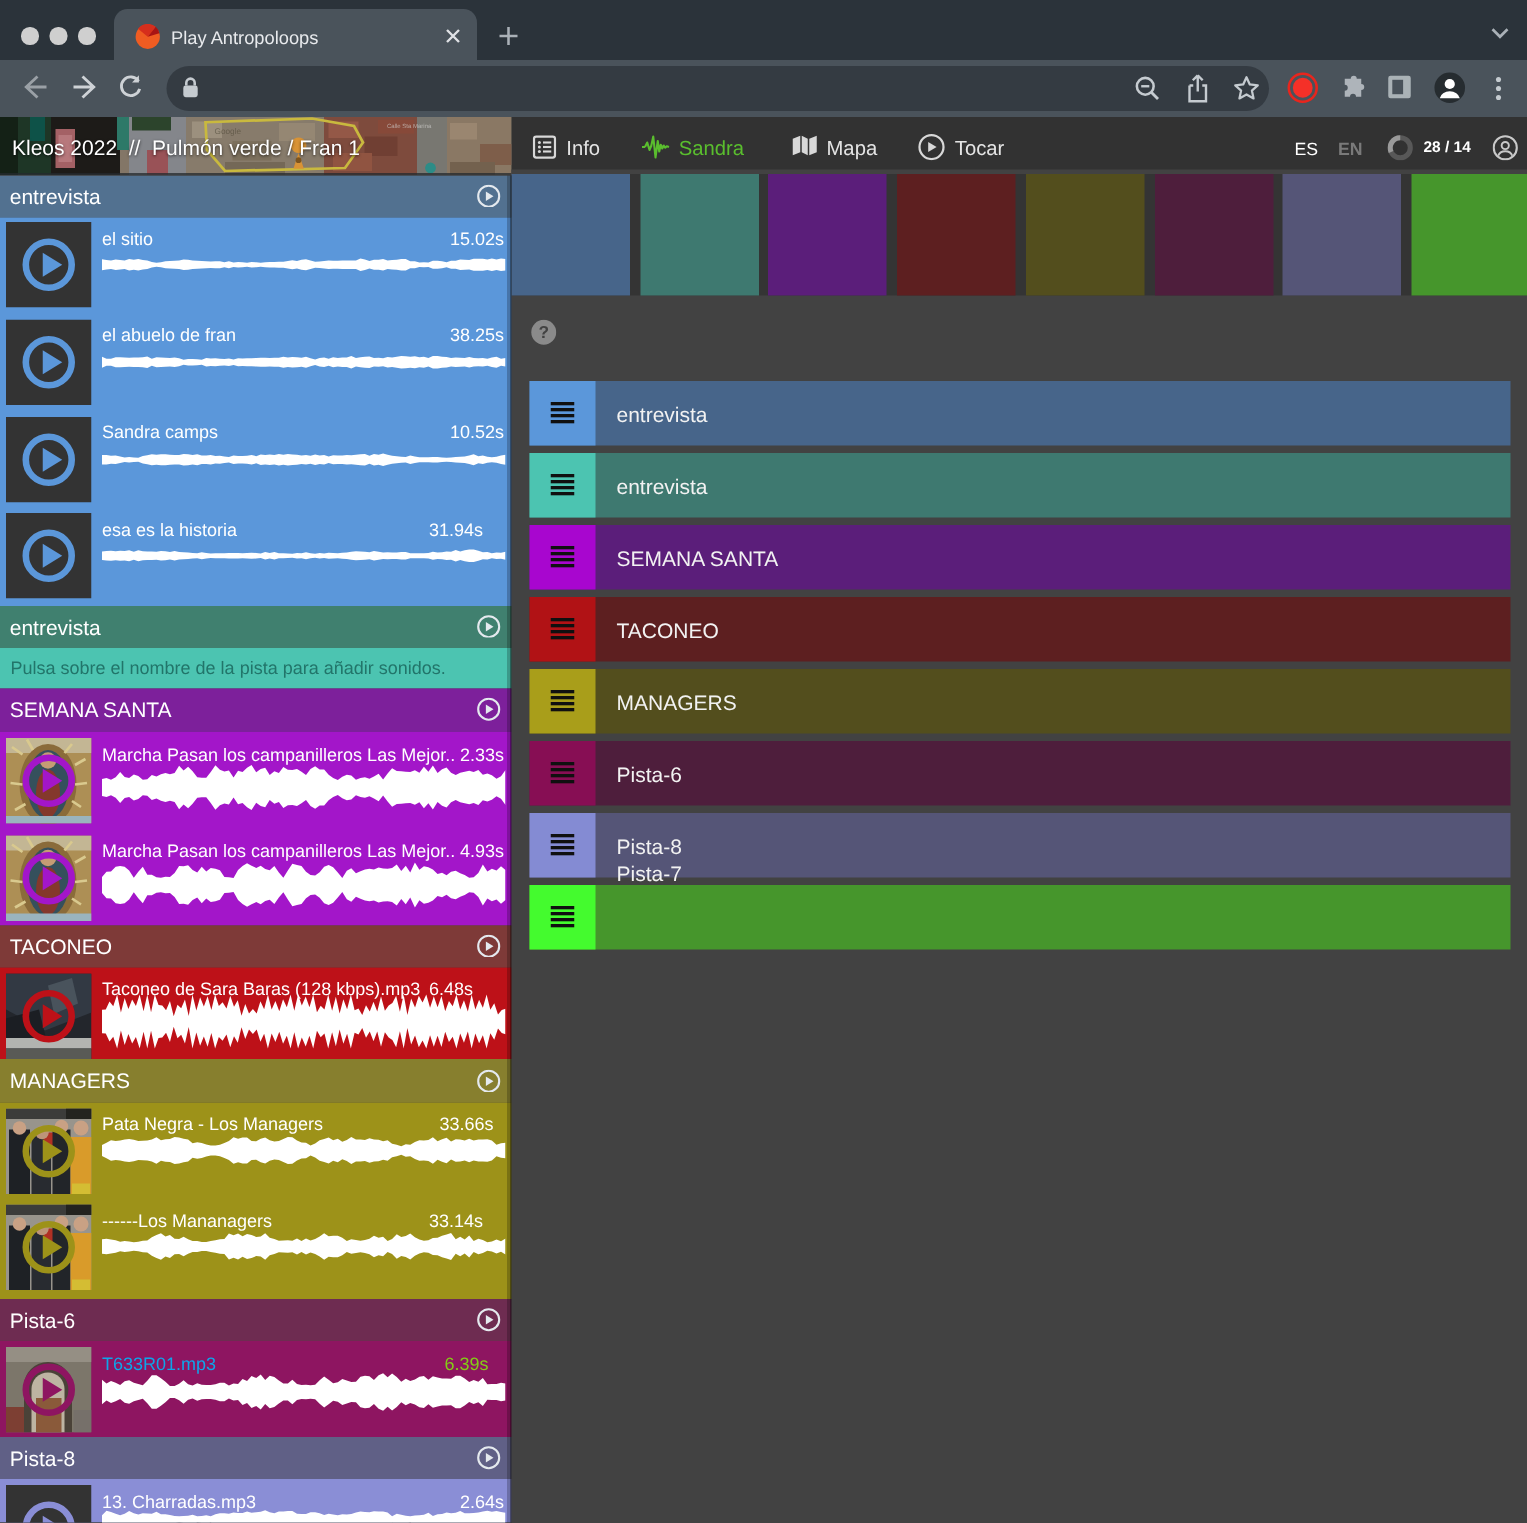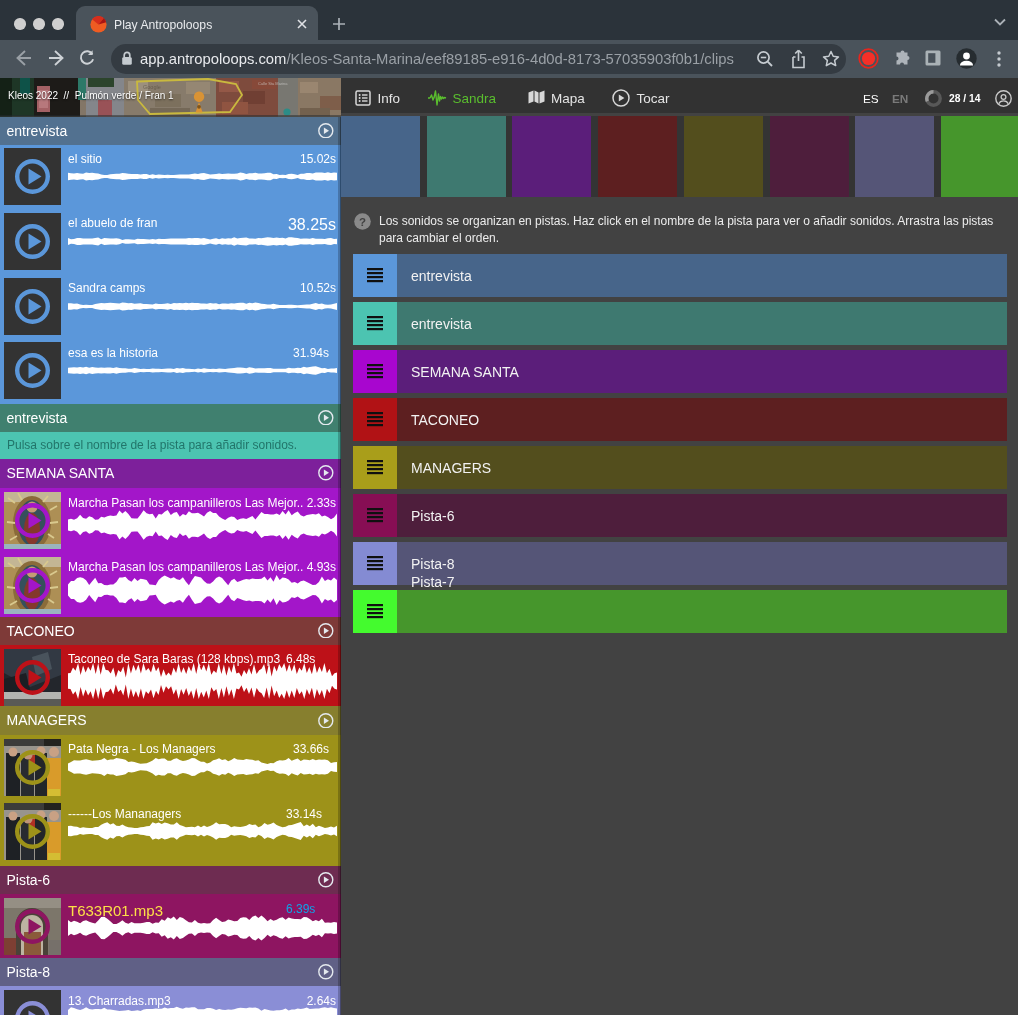--- a/index.html
+++ b/index.html
@@ -38,21 +38,20 @@
     </svg>
 <svg class="abs" style="left:78px;top:49px" width="18" height="18" viewBox="0 0 18 18">
 <path d="M15.1 10.2 A6.2 6.2 0 1 1 14.4 5.2" stroke="#ced2d6" stroke-width="1.9" fill="none"></path>
 <path d="M14.6 1.2 L14.6 6 L10 6 Z" fill="#ced2d6"></path>
 </svg>
 <div class="abs" style="left:111px;top:44px;width:735px;height:29.5px;background:#343b42;border-radius:15px"></div>
 <svg class="abs" style="left:120.5px;top:51px" width="12" height="15" viewBox="0 0 12 15">
 <rect x="1.2" y="6" width="9.6" height="7.8" rx="1.6" fill="#c5cbd0"></rect>
 <path d="M3.2 6 V4.2 A2.8 2.8 0 0 1 8.8 4.2 V6" stroke="#c5cbd0" stroke-width="1.7" fill="none"></path>
 </svg>
-<div class="abs" style="left:140px;top:50.5px;font-size:14.8px;color:#e8eaed;white-space:nowrap">app.antropoloops.com<span style="color:#9aa0a6">/Kleos-Santa-Marina/eef89185-e916-4d0d-8173-57035903f0b1/clips</span></div>
 <svg class="abs" style="left:756px;top:49.5px" width="18" height="18" viewBox="0 0 18 18">
 <circle cx="7.5" cy="7.5" r="5.6" stroke="#c5cbd0" stroke-width="1.7" fill="none"></circle>
 <path d="M4.8 7.5 H10.2" stroke="#c5cbd0" stroke-width="1.6"></path>
 <path d="M11.7 11.7 L16 16" stroke="#c5cbd0" stroke-width="1.9"></path>
 </svg>
 <svg class="abs" style="left:790px;top:48.5px" width="17" height="20" viewBox="0 0 17 20">
 <path d="M3 8 H5.5 M11.5 8 H14 V18.5 H3 V8" stroke="#c5cbd0" stroke-width="1.6" fill="none"></path>
 <path d="M8.5 1.5 V12 M8.5 1.2 L5.2 4.5 M8.5 1.2 L11.8 4.5" stroke="#c5cbd0" stroke-width="1.6" fill="none"></path>
 </svg>
 <svg class="abs" style="left:822px;top:49.5px" width="18" height="18" viewBox="0 0 18 18">
@@ -109,21 +108,21 @@
 <rect x="320" y="18" width="21" height="14" fill="#8a6752"></rect>
 <rect x="300" y="30" width="30" height="8.5" fill="#7d6a56"></rect>
 <path d="M137 3.5 L208 1 L236 6 L242 17 L230 34 L150 36 L138 22 Z" fill="none" stroke="#ddcc45" stroke-width="1.8"></path>
 <path d="M199 24 a5.2 5.2 0 1 1 0.1 0 Z M199 24 l-3.4 10.5 l7 0 Z" fill="#efa23a"></path>
 <circle cx="199" cy="28.8" r="1.9" fill="#8a5c20"></circle>
 <circle cx="287" cy="34" r="3.6" fill="#2e9a96"></circle>
 <text x="258" y="7" font-size="4" fill="#e8e8e8" opacity="0.65">Calle Sta Marina</text>
 <rect width="341" height="38.5" fill="#1a120a" opacity="0.10"></rect>
 <rect x="0" y="37.5" width="341" height="1" fill="#242a2e"></rect>
 </svg>
-<div class="abs" style="left:8px;top:89.6px;font-size:10px;color:#fff;text-shadow:0 1px 2px rgba(0,0,0,.7);white-space:nowrap">Kleos 2022&nbsp; //&nbsp; Pulmón verde / Fran 1</div>
+<div class="abs" style="left:8px;top:89.6px;font-size:14px;color:#fff;text-shadow:0 1px 2px rgba(0,0,0,.7);white-space:nowrap">Kleos 2022&nbsp; //&nbsp; Pulmón verde / Fran 1</div>
 <svg class="abs" style="left:355px;top:90px" width="16" height="16" viewBox="0 0 16 16">
 <rect x="1" y="1" width="14" height="14" rx="1.5" stroke="#d8d8d8" stroke-width="1.5" fill="none"></rect>
 <circle cx="4.6" cy="5" r="1" fill="#d8d8d8"></circle>
       <rect x="7" y="4.3" width="5.5" height="1.4" fill="#d8d8d8"></rect>
 <circle cx="4.6" cy="8" r="1" fill="#d8d8d8"></circle>
       <rect x="7" y="7.3" width="5.5" height="1.4" fill="#d8d8d8"></rect>
 <circle cx="4.6" cy="11" r="1" fill="#d8d8d8"></circle>
       <rect x="7" y="10.3" width="5.5" height="1.4" fill="#d8d8d8"></rect>
 </svg>
 <div class="abs" style="left:377.5px;top:91px;font-size:13.5px;color:#e4e4e4">Info</div>
@@ -162,21 +161,20 @@
 <div class="abs" style="left:171.4px;top:2.7px;width:79.0px;height:81.5px;background:#5b1e7a"></div>
 <div class="abs" style="left:257.1px;top:2.7px;width:79.0px;height:81.5px;background:#5d1f20"></div>
 <div class="abs" style="left:342.8px;top:2.7px;width:79.0px;height:81.5px;background:#534e1d"></div>
 <div class="abs" style="left:428.5px;top:2.7px;width:79.0px;height:81.5px;background:#4e1e3c"></div>
 <div class="abs" style="left:514.2px;top:2.7px;width:79.0px;height:81.5px;background:#555577"></div>
 <div class="abs" style="left:599.9px;top:2.7px;width:77.1px;height:81.5px;background:#46962c"></div>
 <svg class="abs" style="left:13px;top:100px" width="17" height="17" viewBox="0 0 17 17">
 <circle cx="8.5" cy="8.5" r="8.3" fill="#8a8a8a"></circle>
 <text x="8.5" y="12.6" font-size="11.5" font-weight="bold" fill="#424242" text-anchor="middle" font-family="Liberation Sans">?</text>
 </svg>
-<div class="abs" style="left:38px;top:100px;font-size:12px;line-height:16.4px;color:#ececec;white-space:nowrap">Los sonidos se organizan en pistas. Haz click en el nombre de la pista para ver o añadir sonidos. Arrastra las pistas<br>para cambiar el orden.</div>
 <div class="abs" style="left:12px;top:140.4px;width:653.6px;height:43px;background:#47658a"></div>
 <div class="abs" style="left:12px;top:140.4px;width:44.2px;height:43px;background:#5b97da"></div>
 <svg class="abs" style="left:26px;top:154.9px" width="16" height="15">
       <rect x="0" y="0" width="16" height="2.2" fill="#101010"></rect>
       <rect x="0" y="4" width="16" height="2.2" fill="#101010"></rect>
       <rect x="0" y="8" width="16" height="2.2" fill="#101010"></rect>
       <rect x="0" y="12" width="16" height="2.2" fill="#101010"></rect>
     </svg>
 <div class="abs" style="left:70px;top:154.4px;font-size:14px;color:#f2f2f2">entrevista</div>
 <div class="abs" style="left:12px;top:188.4px;width:653.6px;height:43px;background:#3e7970"></div>
@@ -260,41 +258,41 @@
 <div class="abs" style="left:286px;top:35.3px;width:50px;text-align:right;font-size:12px;color:#fff">15.02s</div>
 <svg style="position:absolute;left:67.5px;top:31.80000000000001px" width="269" height="57">
       <path d="M0.0,24.8 L3.0,25.3 L6.0,25.6 L9.1,25.0 L12.1,25.4 L15.1,25.7 L18.1,24.6 L21.2,25.1 L24.2,24.7 L27.2,25.3 L30.2,25.6 L33.2,26.6 L36.3,27.1 L39.3,26.9 L42.3,26.2 L45.3,26.0 L48.4,25.8 L51.4,25.7 L54.4,25.0 L57.4,25.2 L60.4,25.7 L63.5,25.9 L66.5,26.0 L69.5,26.1 L72.5,26.4 L75.6,26.1 L78.6,26.1 L81.6,26.9 L84.6,26.2 L87.7,27.0 L90.7,26.6 L93.7,26.8 L96.7,27.1 L99.7,26.7 L102.8,26.9 L105.8,27.1 L108.8,26.8 L111.8,26.6 L114.9,26.6 L117.9,26.5 L120.9,26.5 L123.9,26.0 L126.9,25.5 L130.0,26.0 L133.0,25.2 L136.0,24.9 L139.0,25.7 L142.1,26.5 L145.1,26.3 L148.1,26.0 L151.1,25.6 L154.1,25.9 L157.2,25.8 L160.2,25.6 L163.2,25.7 L166.2,25.7 L169.3,25.6 L172.3,24.4 L175.3,25.0 L178.3,26.0 L181.3,25.2 L184.4,25.2 L187.4,24.7 L190.4,25.6 L193.4,25.4 L196.5,25.2 L199.5,24.7 L202.5,24.7 L205.5,26.2 L208.6,26.1 L211.6,27.0 L214.6,26.8 L217.6,27.0 L220.6,25.9 L223.7,25.8 L226.7,26.2 L229.7,26.9 L232.7,25.8 L235.8,25.8 L238.8,25.0 L241.8,25.1 L244.8,25.4 L247.8,24.5 L250.9,24.5 L253.9,24.5 L256.9,25.0 L259.9,24.3 L263.0,25.0 L266.0,24.4 L269.0,24.7 L269.0,32.3 L266.0,32.6 L263.0,32.0 L259.9,32.7 L256.9,32.0 L253.9,32.5 L250.9,32.5 L247.8,32.5 L244.8,31.6 L241.8,31.9 L238.8,32.0 L235.8,31.2 L232.7,31.2 L229.7,30.1 L226.7,30.8 L223.7,31.2 L220.6,31.1 L217.6,30.0 L214.6,30.2 L211.6,30.0 L208.6,30.9 L205.5,30.8 L202.5,32.3 L199.5,32.3 L196.5,31.8 L193.4,31.6 L190.4,31.4 L187.4,32.3 L184.4,31.8 L181.3,31.8 L178.3,31.0 L175.3,32.0 L172.3,32.6 L169.3,31.4 L166.2,31.3 L163.2,31.3 L160.2,31.4 L157.2,31.2 L154.1,31.1 L151.1,31.4 L148.1,31.0 L145.1,30.7 L142.1,30.5 L139.0,31.3 L136.0,32.1 L133.0,31.8 L130.0,31.0 L126.9,31.5 L123.9,31.0 L120.9,30.5 L117.9,30.5 L114.9,30.4 L111.8,30.4 L108.8,30.2 L105.8,29.9 L102.8,30.1 L99.7,30.3 L96.7,29.9 L93.7,30.2 L90.7,30.4 L87.7,30.0 L84.6,30.8 L81.6,30.1 L78.6,30.9 L75.6,30.9 L72.5,30.6 L69.5,30.9 L66.5,31.0 L63.5,31.1 L60.4,31.3 L57.4,31.8 L54.4,32.0 L51.4,31.3 L48.4,31.2 L45.3,31.0 L42.3,30.8 L39.3,30.1 L36.3,29.9 L33.2,30.4 L30.2,31.4 L27.2,31.7 L24.2,32.3 L21.2,31.9 L18.1,32.4 L15.1,31.3 L12.1,31.6 L9.1,32.0 L6.0,31.4 L3.0,31.7 L0.0,32.2 Z" fill="#fff"></path>
     </svg>
 <svg class="abs" style="left:4px;top:96.4px" width="57" height="57">
       <rect width="57" height="57" fill="#333"></rect>
 <circle cx="28.5" cy="28.5" r="15.3" stroke="#5b97da" stroke-width="4.4" fill="none"></circle>
       <path d="M24.5 20.5 L37.5 28.5 L24.5 36.5 Z" fill="#5b97da"></path>
     </svg>
 <div class="abs" style="left:68px;top:99.9px;width:235px;overflow:hidden;font-size:12px;color:#fff;white-space:nowrap">el abuelo de fran</div>
-<div class="abs" style="left:286px;top:99.9px;width:50px;text-align:right;font-size:16px;color:#fff">38.25s</div>
+<div class="abs" style="left:286px;top:99.9px;width:50px;text-align:right;font-size:12px;color:#fff">38.25s</div>
 <svg style="position:absolute;left:67.5px;top:96.4px" width="269" height="57">
       <path d="M0.0,24.9 L3.0,26.2 L6.0,26.1 L9.1,25.1 L12.1,25.1 L15.1,25.4 L18.1,25.5 L21.2,25.4 L24.2,25.4 L27.2,25.1 L30.2,24.6 L33.2,26.2 L36.3,25.1 L39.3,25.3 L42.3,25.5 L45.3,25.6 L48.4,25.3 L51.4,25.8 L54.4,26.9 L57.4,26.3 L60.4,26.3 L63.5,26.5 L66.5,26.8 L69.5,25.7 L72.5,26.0 L75.6,25.9 L78.6,26.2 L81.6,26.4 L84.6,26.0 L87.7,26.6 L90.7,25.8 L93.7,26.0 L96.7,25.9 L99.7,25.8 L102.8,25.6 L105.8,25.5 L108.8,25.5 L111.8,25.6 L114.9,25.5 L117.9,25.5 L120.9,24.9 L123.9,25.3 L126.9,25.0 L130.0,25.1 L133.0,25.5 L136.0,24.9 L139.0,25.8 L142.1,26.6 L145.1,25.7 L148.1,25.3 L151.1,26.2 L154.1,25.2 L157.2,25.7 L160.2,25.3 L163.2,25.4 L166.2,24.3 L169.3,25.6 L172.3,25.1 L175.3,24.8 L178.3,24.6 L181.3,25.6 L184.4,25.5 L187.4,25.8 L190.4,25.0 L193.4,25.3 L196.5,24.8 L199.5,24.3 L202.5,24.5 L205.5,24.9 L208.6,24.5 L211.6,25.1 L214.6,24.8 L217.6,25.6 L220.6,24.3 L223.7,24.3 L226.7,24.8 L229.7,25.0 L232.7,25.7 L235.8,25.4 L238.8,25.5 L241.8,25.7 L244.8,25.0 L247.8,25.7 L250.9,25.8 L253.9,25.7 L256.9,26.1 L259.9,25.3 L263.0,24.9 L266.0,26.1 L269.0,25.7 L269.0,31.3 L266.0,30.9 L263.0,32.1 L259.9,31.7 L256.9,30.9 L253.9,31.3 L250.9,31.2 L247.8,31.3 L244.8,32.0 L241.8,31.3 L238.8,31.5 L235.8,31.6 L232.7,31.3 L229.7,32.0 L226.7,32.2 L223.7,32.7 L220.6,32.7 L217.6,31.4 L214.6,32.2 L211.6,31.9 L208.6,32.5 L205.5,32.1 L202.5,32.5 L199.5,32.7 L196.5,32.2 L193.4,31.7 L190.4,32.0 L187.4,31.2 L184.4,31.5 L181.3,31.4 L178.3,32.4 L175.3,32.2 L172.3,31.9 L169.3,31.4 L166.2,32.7 L163.2,31.6 L160.2,31.7 L157.2,31.3 L154.1,31.8 L151.1,30.8 L148.1,31.7 L145.1,31.3 L142.1,30.4 L139.0,31.2 L136.0,32.1 L133.0,31.5 L130.0,31.9 L126.9,32.0 L123.9,31.7 L120.9,32.1 L117.9,31.5 L114.9,31.5 L111.8,31.4 L108.8,31.5 L105.8,31.5 L102.8,31.4 L99.7,31.2 L96.7,31.1 L93.7,31.0 L90.7,31.2 L87.7,30.4 L84.6,31.0 L81.6,30.6 L78.6,30.8 L75.6,31.1 L72.5,31.0 L69.5,31.3 L66.5,30.2 L63.5,30.5 L60.4,30.7 L57.4,30.7 L54.4,30.1 L51.4,31.2 L48.4,31.7 L45.3,31.4 L42.3,31.5 L39.3,31.7 L36.3,31.9 L33.2,30.8 L30.2,32.4 L27.2,31.9 L24.2,31.6 L21.2,31.6 L18.1,31.5 L15.1,31.6 L12.1,31.9 L9.1,31.9 L6.0,30.9 L3.0,30.8 L0.0,32.1 Z" fill="#fff"></path>
     </svg>
 <svg class="abs" style="left:4px;top:161.0px" width="57" height="57">
       <rect width="57" height="57" fill="#333"></rect>
 <circle cx="28.5" cy="28.5" r="15.3" stroke="#5b97da" stroke-width="4.4" fill="none"></circle>
       <path d="M24.5 20.5 L37.5 28.5 L24.5 36.5 Z" fill="#5b97da"></path>
     </svg>
 <div class="abs" style="left:68px;top:164.5px;width:235px;overflow:hidden;font-size:12px;color:#fff;white-space:nowrap">Sandra camps</div>
 <div class="abs" style="left:286px;top:164.5px;width:50px;text-align:right;font-size:12px;color:#fff">10.52s</div>
 <svg style="position:absolute;left:67.5px;top:161.0px" width="269" height="57">
       <path d="M0.0,25.3 L3.0,25.3 L6.0,25.8 L9.1,25.6 L12.1,26.4 L15.1,27.0 L18.1,26.7 L21.2,27.0 L24.2,27.1 L27.2,26.0 L30.2,25.5 L33.2,24.9 L36.3,25.2 L39.3,24.9 L42.3,24.8 L45.3,25.1 L48.4,25.3 L51.4,25.4 L54.4,24.6 L57.4,24.8 L60.4,25.3 L63.5,24.9 L66.5,25.7 L69.5,25.6 L72.5,25.3 L75.6,26.0 L78.6,25.9 L81.6,26.3 L84.6,26.6 L87.7,25.6 L90.7,26.0 L93.7,26.0 L96.7,25.8 L99.7,25.3 L102.8,26.1 L105.8,25.0 L108.8,25.3 L111.8,25.0 L114.9,25.3 L117.9,24.7 L120.9,25.2 L123.9,24.7 L126.9,25.0 L130.0,25.1 L133.0,25.6 L136.0,25.4 L139.0,25.8 L142.1,25.0 L145.1,25.6 L148.1,25.3 L151.1,26.3 L154.1,25.5 L157.2,25.6 L160.2,25.7 L163.2,25.3 L166.2,25.5 L169.3,25.1 L172.3,24.8 L175.3,24.7 L178.3,25.8 L181.3,24.7 L184.4,25.2 L187.4,24.4 L190.4,25.1 L193.4,25.8 L196.5,26.1 L199.5,26.5 L202.5,26.6 L205.5,25.7 L208.6,26.4 L211.6,26.9 L214.6,26.9 L217.6,26.9 L220.6,26.7 L223.7,26.7 L226.7,27.0 L229.7,27.2 L232.7,27.0 L235.8,26.7 L238.8,26.5 L241.8,26.4 L244.8,25.7 L247.8,24.9 L250.9,26.1 L253.9,25.6 L256.9,26.5 L259.9,26.8 L263.0,26.5 L266.0,25.7 L269.0,25.1 L269.0,31.9 L266.0,31.3 L263.0,30.5 L259.9,30.2 L256.9,30.5 L253.9,31.4 L250.9,30.9 L247.8,32.1 L244.8,31.3 L241.8,30.6 L238.8,30.5 L235.8,30.3 L232.7,30.0 L229.7,29.8 L226.7,30.0 L223.7,30.3 L220.6,30.3 L217.6,30.1 L214.6,30.1 L211.6,30.1 L208.6,30.6 L205.5,31.3 L202.5,30.4 L199.5,30.5 L196.5,30.9 L193.4,31.2 L190.4,31.9 L187.4,32.6 L184.4,31.8 L181.3,32.3 L178.3,31.2 L175.3,32.3 L172.3,32.2 L169.3,31.9 L166.2,31.5 L163.2,31.7 L160.2,31.3 L157.2,31.4 L154.1,31.5 L151.1,30.7 L148.1,31.7 L145.1,31.4 L142.1,32.0 L139.0,31.2 L136.0,31.6 L133.0,31.4 L130.0,31.9 L126.9,32.0 L123.9,32.3 L120.9,31.8 L117.9,32.3 L114.9,31.7 L111.8,32.0 L108.8,31.7 L105.8,32.0 L102.8,30.9 L99.7,31.7 L96.7,31.2 L93.7,31.0 L90.7,31.0 L87.7,31.4 L84.6,30.4 L81.6,30.7 L78.6,31.1 L75.6,31.0 L72.5,31.7 L69.5,31.4 L66.5,31.3 L63.5,32.1 L60.4,31.7 L57.4,32.2 L54.4,32.4 L51.4,31.6 L48.4,31.7 L45.3,31.9 L42.3,32.2 L39.3,32.1 L36.3,31.8 L33.2,32.1 L30.2,31.5 L27.2,31.0 L24.2,29.9 L21.2,30.0 L18.1,30.3 L15.1,30.0 L12.1,30.6 L9.1,31.4 L6.0,31.2 L3.0,31.7 L0.0,31.7 Z" fill="#fff"></path>
     </svg>
 <svg class="abs" style="left:4px;top:225.6px" width="57" height="57">
       <rect width="57" height="57" fill="#333"></rect>
 <circle cx="28.5" cy="28.5" r="15.3" stroke="#5b97da" stroke-width="4.4" fill="none"></circle>
       <path d="M24.5 20.5 L37.5 28.5 L24.5 36.5 Z" fill="#5b97da"></path>
     </svg>
 <div class="abs" style="left:68px;top:229.1px;width:235px;overflow:hidden;font-size:12px;color:#fff;white-space:nowrap">esa es la historia</div>
-<div class="abs" style="left:286px;top:229.1px;width:50px;text-align:center;font-size:12px;color:#fff">31.94s</div>
+<div class="abs" style="left:286px;top:229.1px;width:50px;text-align:left;font-size:12px;color:#fff">31.94s</div>
 <svg style="position:absolute;left:67.5px;top:225.60000000000002px" width="269" height="57">
       <path d="M0.0,25.7 L3.0,25.4 L6.0,25.2 L9.1,25.5 L12.1,25.1 L15.1,25.4 L18.1,24.8 L21.2,25.8 L24.2,24.9 L27.2,25.5 L30.2,25.7 L33.2,25.6 L36.3,25.8 L39.3,25.4 L42.3,25.5 L45.3,26.0 L48.4,25.3 L51.4,26.0 L54.4,26.2 L57.4,26.3 L60.4,26.7 L63.5,26.8 L66.5,26.1 L69.5,26.6 L72.5,27.0 L75.6,26.8 L78.6,26.9 L81.6,26.9 L84.6,26.6 L87.7,26.7 L90.7,26.7 L93.7,26.9 L96.7,26.7 L99.7,26.5 L102.8,26.6 L105.8,27.0 L108.8,26.0 L111.8,26.6 L114.9,26.0 L117.9,26.8 L120.9,26.8 L123.9,27.0 L126.9,27.2 L130.0,26.6 L133.0,26.9 L136.0,26.2 L139.0,26.8 L142.1,27.1 L145.1,26.7 L148.1,27.0 L151.1,26.5 L154.1,26.7 L157.2,26.9 L160.2,26.5 L163.2,26.3 L166.2,25.9 L169.3,25.5 L172.3,25.6 L175.3,25.8 L178.3,26.2 L181.3,25.3 L184.4,25.8 L187.4,26.4 L190.4,26.2 L193.4,26.3 L196.5,26.3 L199.5,26.0 L202.5,26.0 L205.5,26.8 L208.6,26.8 L211.6,26.8 L214.6,26.8 L217.6,26.7 L220.6,25.8 L223.7,26.3 L226.7,26.2 L229.7,25.7 L232.7,25.9 L235.8,24.7 L238.8,25.6 L241.8,24.9 L244.8,24.4 L247.8,24.3 L250.9,25.2 L253.9,26.2 L256.9,26.0 L259.9,26.9 L263.0,26.4 L266.0,26.5 L269.0,25.9 L269.0,31.1 L266.0,30.5 L263.0,30.6 L259.9,30.1 L256.9,31.0 L253.9,30.8 L250.9,31.8 L247.8,32.7 L244.8,32.6 L241.8,32.1 L238.8,31.4 L235.8,32.3 L232.7,31.1 L229.7,31.3 L226.7,30.8 L223.7,30.7 L220.6,31.2 L217.6,30.3 L214.6,30.2 L211.6,30.2 L208.6,30.2 L205.5,30.2 L202.5,31.0 L199.5,31.0 L196.5,30.7 L193.4,30.7 L190.4,30.8 L187.4,30.6 L184.4,31.2 L181.3,31.7 L178.3,30.8 L175.3,31.2 L172.3,31.4 L169.3,31.5 L166.2,31.1 L163.2,30.7 L160.2,30.5 L157.2,30.1 L154.1,30.3 L151.1,30.5 L148.1,30.0 L145.1,30.3 L142.1,29.9 L139.0,30.2 L136.0,30.8 L133.0,30.1 L130.0,30.4 L126.9,29.8 L123.9,30.0 L120.9,30.2 L117.9,30.2 L114.9,31.0 L111.8,30.4 L108.8,31.0 L105.8,30.0 L102.8,30.4 L99.7,30.5 L96.7,30.3 L93.7,30.1 L90.7,30.3 L87.7,30.3 L84.6,30.4 L81.6,30.1 L78.6,30.1 L75.6,30.2 L72.5,30.0 L69.5,30.4 L66.5,30.9 L63.5,30.2 L60.4,30.3 L57.4,30.7 L54.4,30.8 L51.4,31.0 L48.4,31.7 L45.3,31.0 L42.3,31.5 L39.3,31.6 L36.3,31.2 L33.2,31.4 L30.2,31.3 L27.2,31.5 L24.2,32.1 L21.2,31.2 L18.1,32.2 L15.1,31.6 L12.1,31.9 L9.1,31.5 L6.0,31.8 L3.0,31.6 L0.0,31.3 Z" fill="#fff"></path>
     </svg>
 <div class="abs" style="left:0;top:287.0px;width:341px;height:28.0px;background:#40806f"></div>
 <div class="abs" style="left:6.5px;top:293.0px;font-size:14px;color:#fff">entrevista</div>
 <svg class="abs" style="left:318.4px;top:293.2px" width="15.6" height="15.6" viewBox="0 0 15.6 15.6">
 <circle cx="7.8" cy="7.8" r="7.0" stroke="#e4e9ee" stroke-width="1.4" fill="none"></circle>
 <path d="M5.9 4.6 L11 7.8 L5.9 11 Z" fill="#e4e9ee"></path>
 </svg>
 <div class="abs" style="left:0;top:315.0px;width:341px;height:27.0px;background:#4cc4b1"></div>
@@ -424,22 +422,22 @@
       <rect width="57" height="57" fill="#7c766a"></rect>
 <rect x="0" y="0" width="57" height="10" fill="#958f84"></rect>
 <path d="M12 57 V26 A16 16 0 0 1 44 26 V57 Z" fill="#4a4238"></path>
 <path d="M17 57 V28 A11 11 0 0 1 39 28 V57 Z" fill="#bdb4a2"></path>
 <rect x="20" y="34" width="17" height="23" fill="#8a5a3a"></rect>
 <rect x="0" y="40" width="12" height="17" fill="#7d3f33"></rect>
 <rect x="45" y="42" width="12" height="15" fill="#76706a"></rect>
 <circle cx="28.5" cy="28.5" r="15.3" stroke="#8e1561" stroke-width="4.4" fill="none"></circle>
       <path d="M24.5 20.5 L37.5 28.5 L24.5 36.5 Z" fill="#8e1561"></path>
     </svg>
-<div class="abs" style="left:68px;top:785.4px;width:235px;overflow:hidden;font-size:15px;color:#fde047;white-space:nowrap">T633R01.mp3</div>
-<div class="abs" style="left:286px;top:785.4px;width:50px;text-align:left;font-size:12px;color:#0ea5e9">6.39s</div>
+<div class="abs" style="left:68px;top:785.4px;width:235px;overflow:hidden;font-size:12px;color:#0ea5e9;white-space:nowrap">T633R01.mp3</div>
+<div class="abs" style="left:286px;top:785.4px;width:50px;text-align:center;font-size:12px;color:#84cc16">6.39s</div>
 <svg style="position:absolute;left:67.5px;top:781.9px" width="269" height="57">
       <path d="M0.0,21.9 L3.0,24.3 L6.0,22.7 L9.1,23.8 L12.1,25.3 L15.1,22.9 L18.1,22.2 L21.2,23.8 L24.2,24.7 L27.2,25.5 L30.2,22.5 L33.2,18.9 L36.3,18.8 L39.3,20.8 L42.3,23.2 L45.3,26.0 L48.4,26.0 L51.4,24.5 L54.4,22.2 L57.4,24.8 L60.4,25.7 L63.5,24.1 L66.5,25.2 L69.5,25.3 L72.5,25.3 L75.6,24.8 L78.6,23.9 L81.6,23.9 L84.6,25.7 L87.7,24.4 L90.7,24.7 L93.7,21.3 L96.7,22.7 L99.7,19.3 L102.8,20.7 L105.8,18.4 L108.8,22.0 L111.8,19.1 L114.9,20.0 L117.9,22.3 L120.9,24.3 L123.9,24.4 L126.9,21.9 L130.0,24.7 L133.0,25.4 L136.0,25.1 L139.0,25.5 L142.1,25.2 L145.1,22.1 L148.1,19.7 L151.1,21.9 L154.1,24.1 L157.2,23.5 L160.2,21.4 L163.2,22.3 L166.2,23.3 L169.3,23.1 L172.3,19.9 L175.3,19.2 L178.3,19.5 L181.3,22.0 L184.4,18.8 L187.4,17.5 L190.4,20.1 L193.4,17.6 L196.5,20.0 L199.5,23.2 L202.5,21.1 L205.5,22.7 L208.6,21.7 L211.6,19.9 L214.6,19.3 L217.6,21.8 L220.6,19.5 L223.7,20.4 L226.7,21.0 L229.7,21.0 L232.7,21.2 L235.8,19.1 L238.8,19.2 L241.8,21.0 L244.8,23.3 L247.8,22.0 L250.9,23.2 L253.9,20.7 L256.9,24.8 L259.9,24.6 L263.0,24.7 L266.0,23.9 L269.0,24.4 L269.0,35.6 L266.0,36.1 L263.0,35.3 L259.9,35.4 L256.9,35.2 L253.9,39.3 L250.9,36.8 L247.8,38.0 L244.8,36.7 L241.8,39.0 L238.8,40.8 L235.8,40.9 L232.7,38.8 L229.7,39.0 L226.7,39.0 L223.7,39.6 L220.6,40.5 L217.6,38.2 L214.6,40.7 L211.6,40.1 L208.6,38.3 L205.5,37.3 L202.5,38.9 L199.5,36.8 L196.5,40.0 L193.4,42.4 L190.4,39.9 L187.4,42.5 L184.4,41.2 L181.3,38.0 L178.3,40.5 L175.3,40.8 L172.3,40.1 L169.3,36.9 L166.2,36.7 L163.2,37.7 L160.2,38.6 L157.2,36.5 L154.1,35.9 L151.1,38.1 L148.1,40.3 L145.1,37.9 L142.1,34.8 L139.0,34.5 L136.0,34.9 L133.0,34.6 L130.0,35.3 L126.9,38.1 L123.9,35.6 L120.9,35.7 L117.9,37.7 L114.9,40.0 L111.8,40.9 L108.8,38.0 L105.8,41.6 L102.8,39.3 L99.7,40.7 L96.7,37.3 L93.7,38.7 L90.7,35.3 L87.7,35.6 L84.6,34.3 L81.6,36.1 L78.6,36.1 L75.6,35.2 L72.5,34.7 L69.5,34.7 L66.5,34.8 L63.5,35.9 L60.4,34.3 L57.4,35.2 L54.4,37.8 L51.4,35.5 L48.4,34.0 L45.3,34.0 L42.3,36.8 L39.3,39.2 L36.3,41.2 L33.2,41.1 L30.2,37.5 L27.2,34.5 L24.2,35.3 L21.2,36.2 L18.1,37.8 L15.1,37.1 L12.1,34.7 L9.1,36.2 L6.0,37.3 L3.0,35.7 L0.0,38.1 Z" fill="#fff"></path>
     </svg>
 <div class="abs" style="left:0;top:841.0px;width:341px;height:28.5px;background:#606086"></div>
 <div class="abs" style="left:6.5px;top:847.2px;font-size:14px;color:#fff">Pista-8</div>
 <svg class="abs" style="left:318.4px;top:847.5px" width="15.6" height="15.6" viewBox="0 0 15.6 15.6">
 <circle cx="7.8" cy="7.8" r="7.0" stroke="#e4e9ee" stroke-width="1.4" fill="none"></circle>
 <path d="M5.9 4.6 L11 7.8 L5.9 11 Z" fill="#e4e9ee"></path>
 </svg>
 <div class="abs" style="left:0;top:869.5px;width:341px;height:29.0px;background:#8a8ed6"></div>

